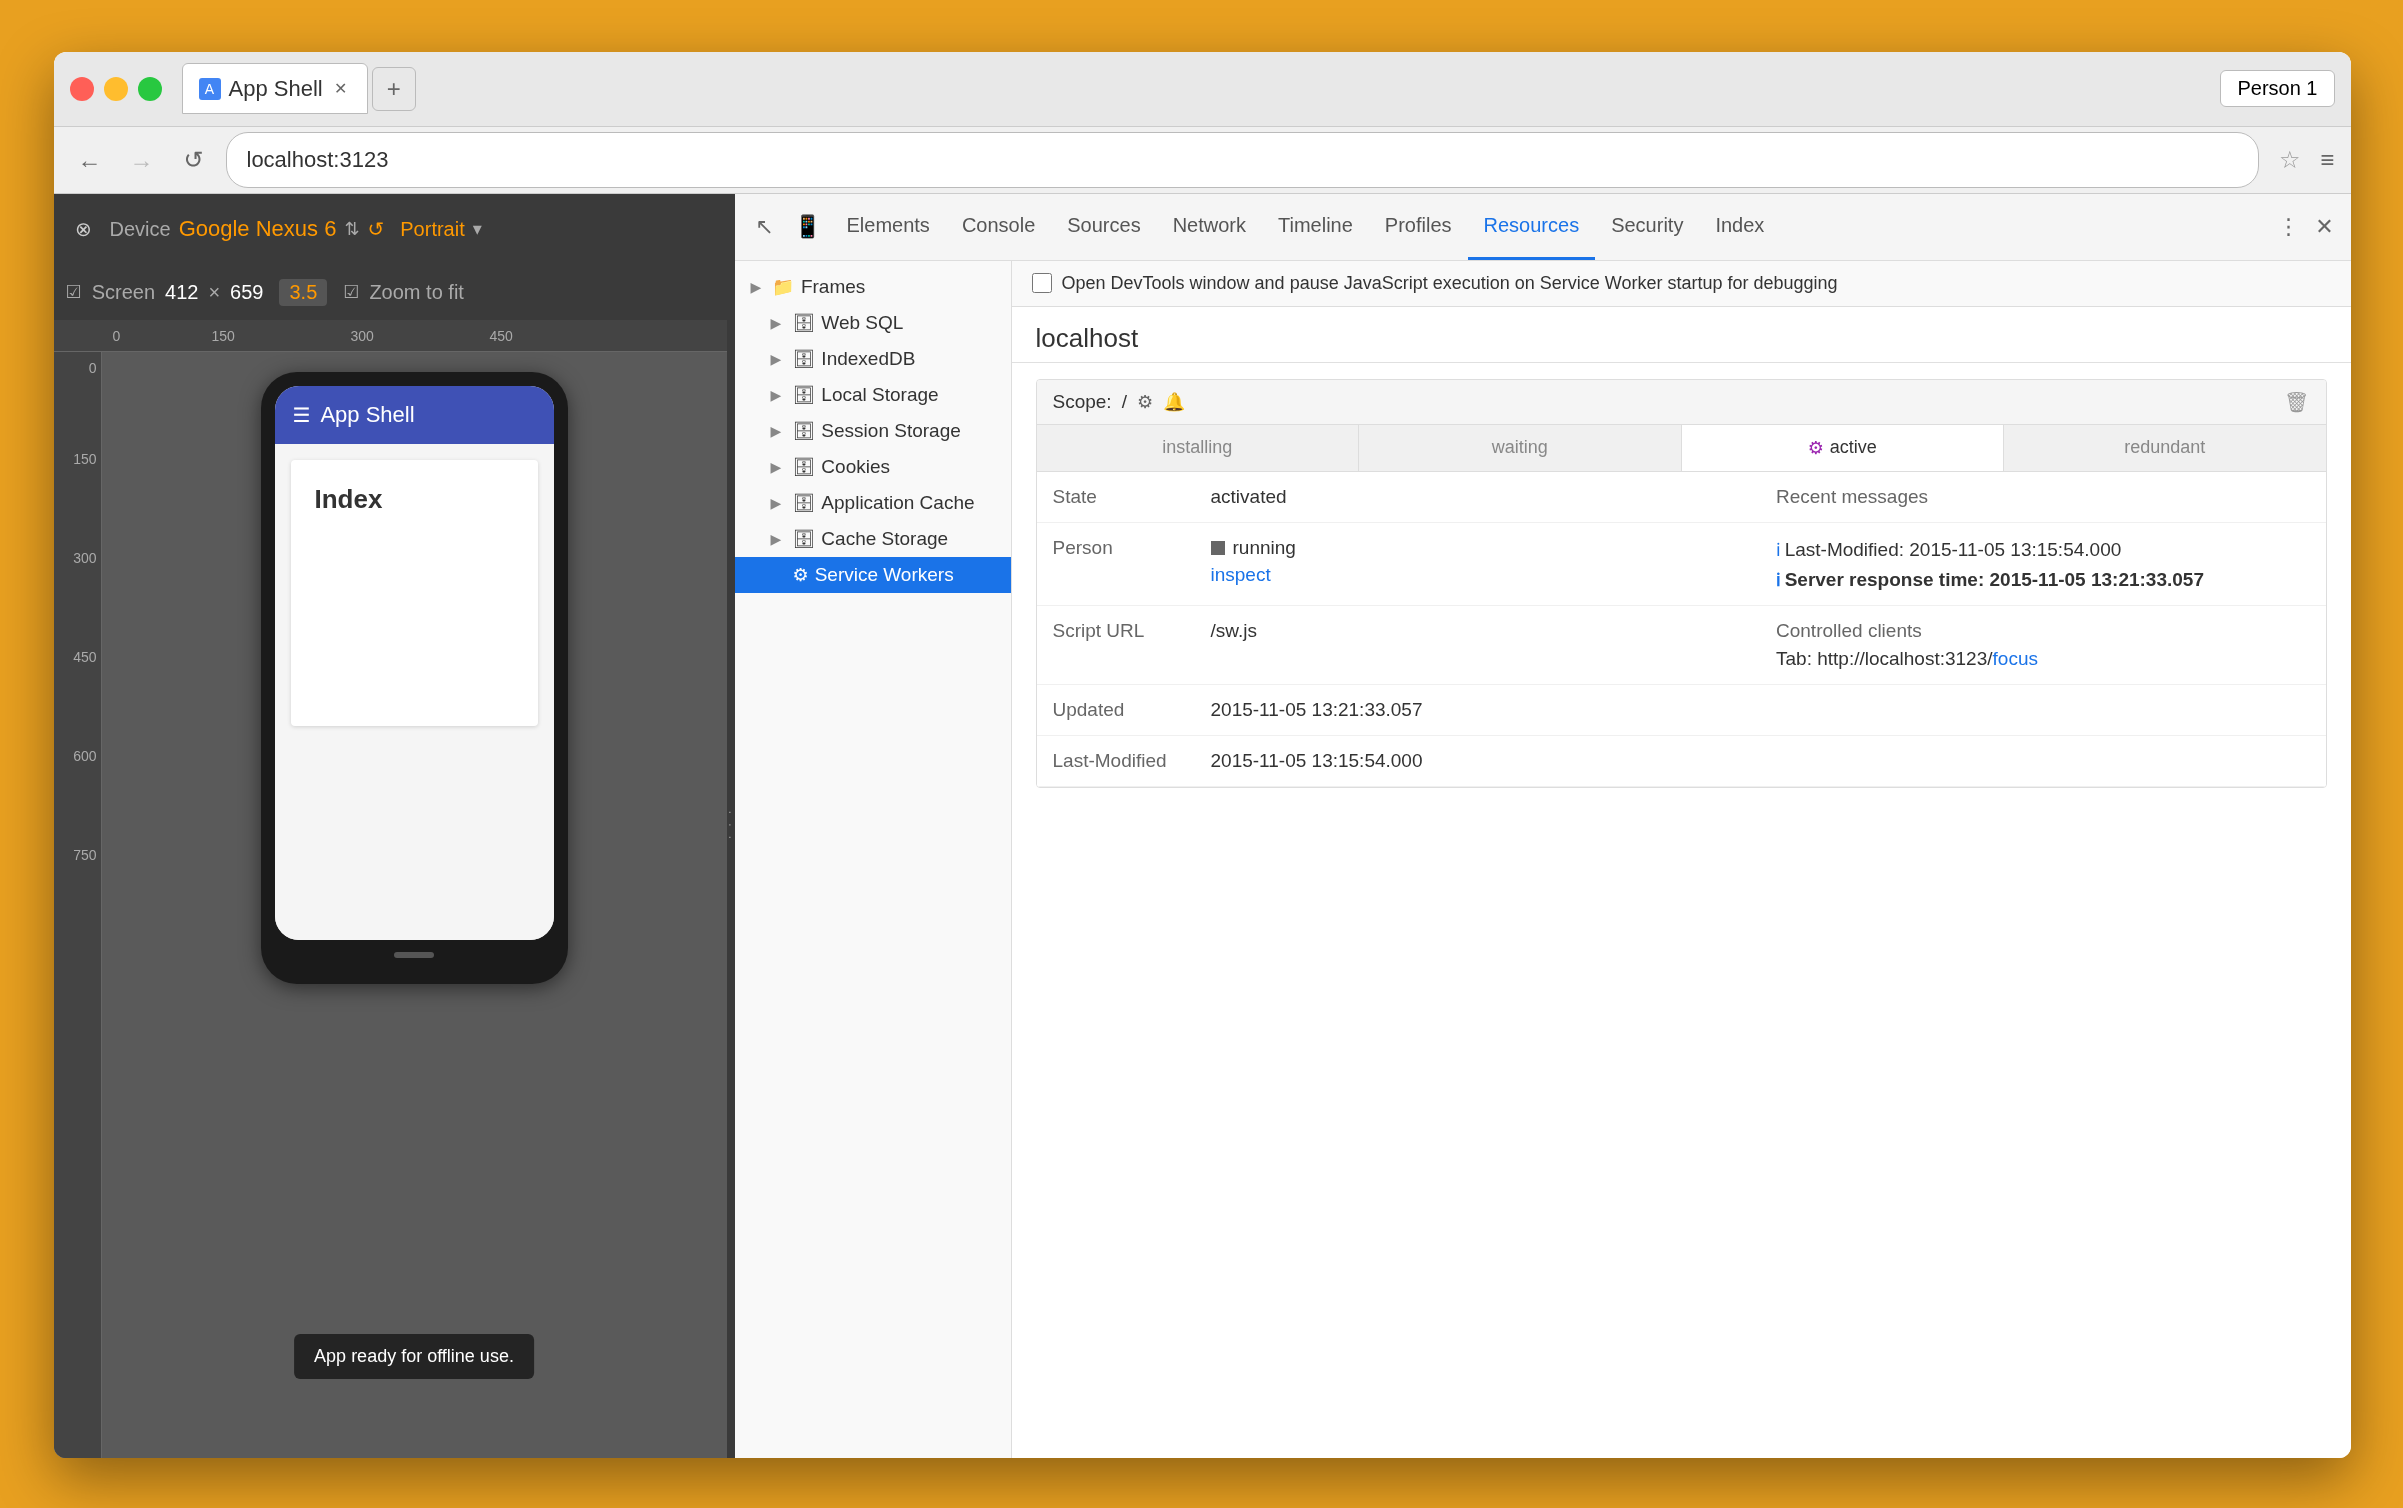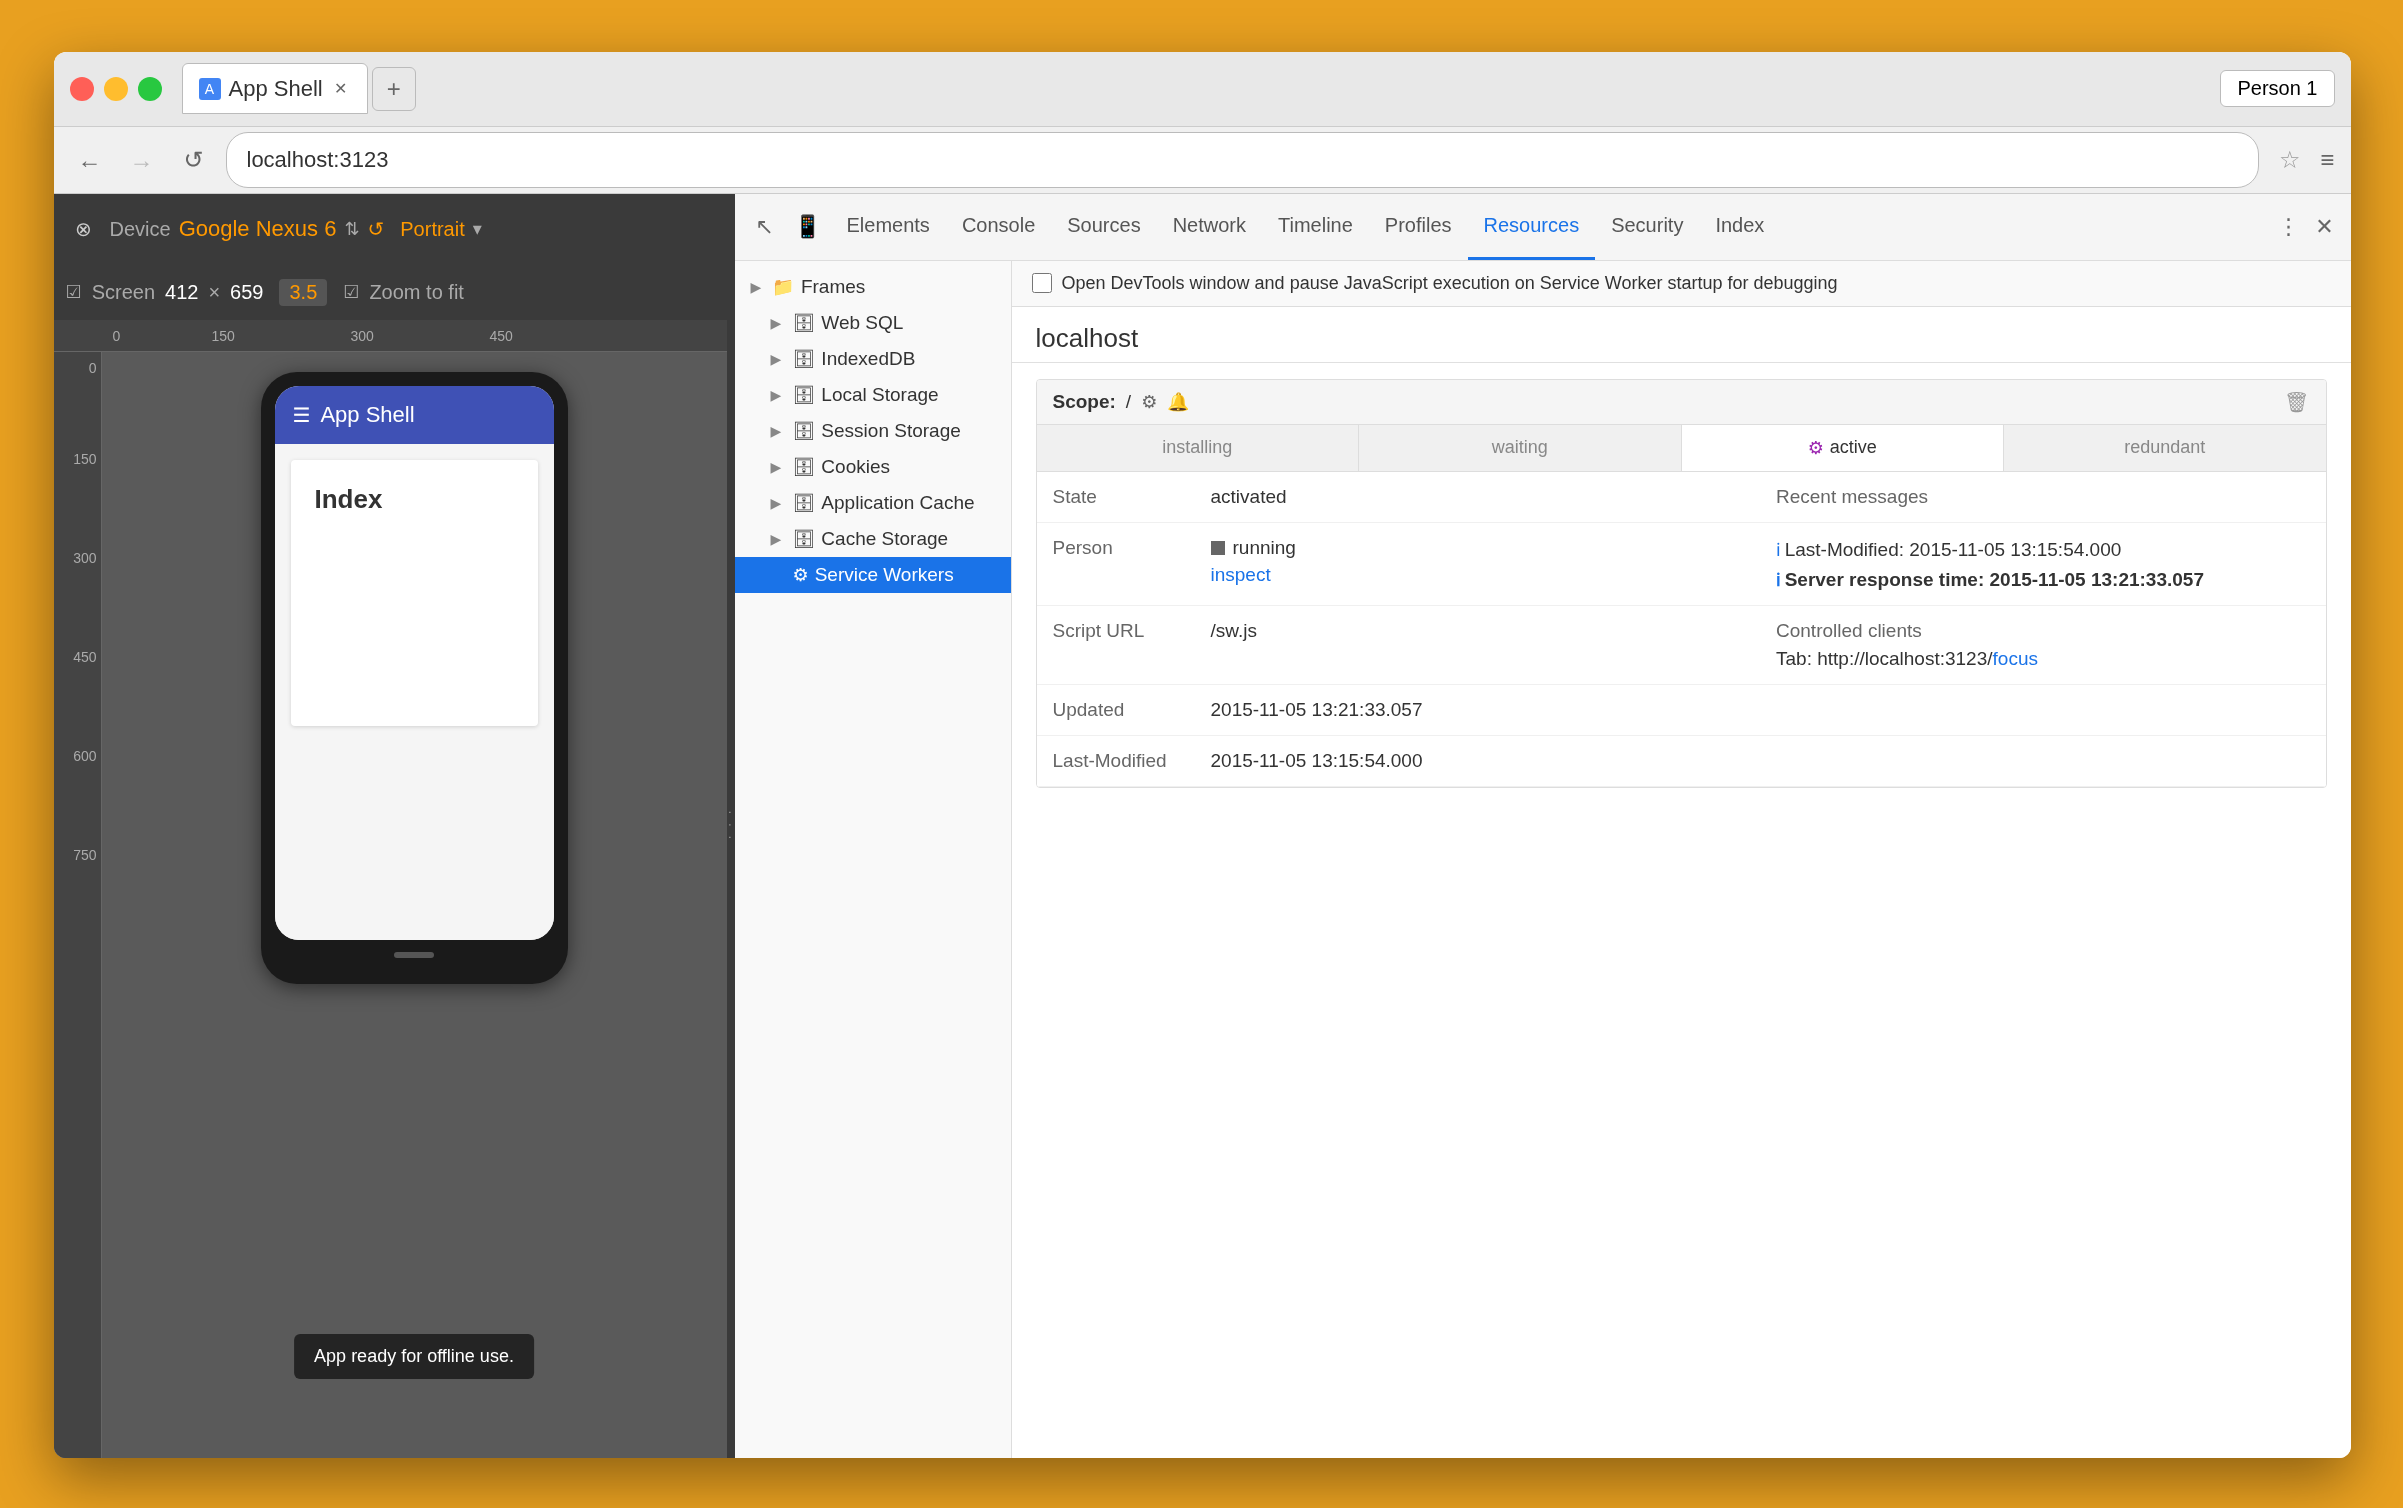--- a/index.html
+++ b/index.html
@@ -431,21 +431,21 @@
       display: flex;
       align-items: center;
       padding: 10px 16px;
       background: #f5f5f5;
       border-bottom: 1px solid #ddd;
       gap: 10px;
     }
     .sw-scope-label {
       font-size: 19px;
       color: #333;
-      font-weight: 700;
+      font-weight: 400;
     }
     .sw-scope-val {
       font-size: 19px;
       color: #333;
     }
     .sw-scope-icon {
       font-size: 18px; color: #666; cursor: pointer;
     }
     .sw-scope-delete {
       margin-left: auto;

